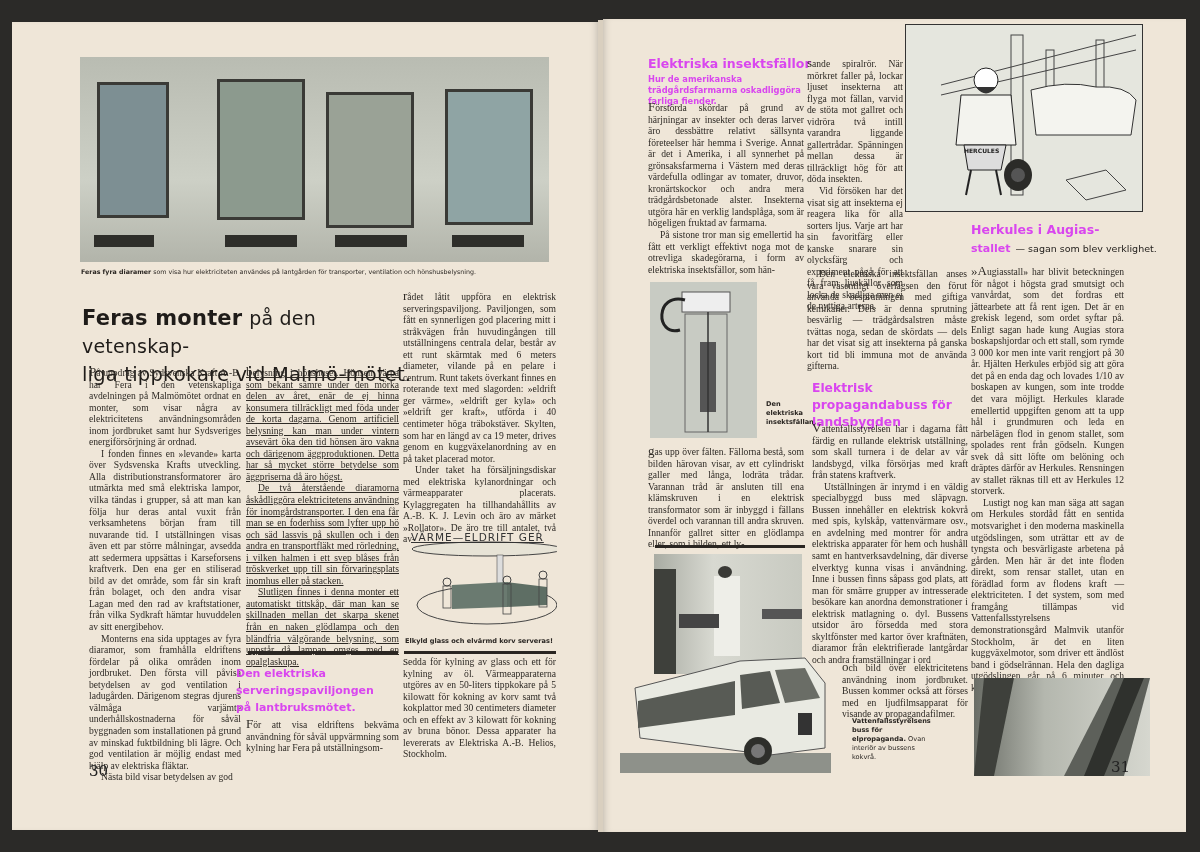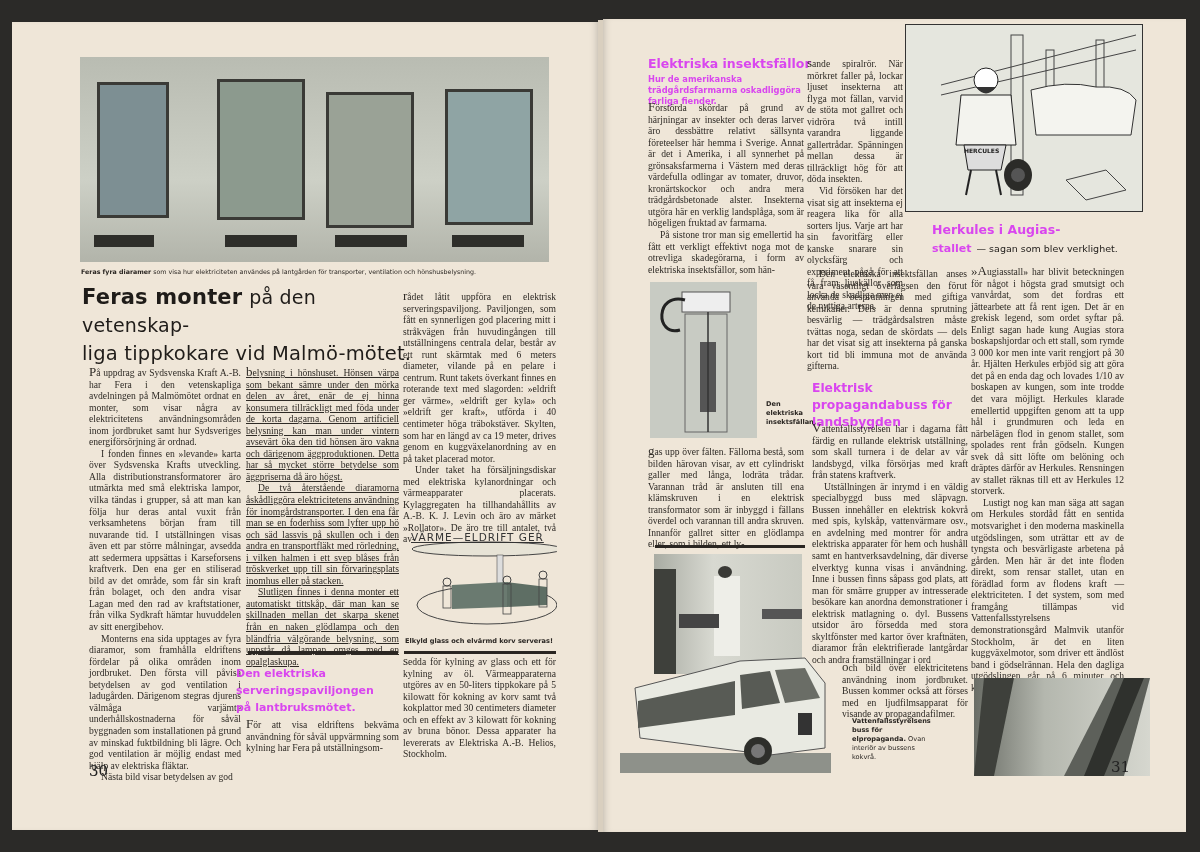--- a/index.html
+++ b/index.html
@@ -43,21 +43,21 @@
   <div class="abs" style="left:14px;top:178px;width:60px;height:12px;background:#2e2e2a;"></div>
   <div class="abs" style="left:145px;top:178px;width:72px;height:12px;background:#2e2e2a;"></div>
   <div class="abs" style="left:255px;top:178px;width:72px;height:12px;background:#2e2e2a;"></div>
   <div class="abs" style="left:372px;top:178px;width:72px;height:12px;background:#2e2e2a;"></div>
 </div>
 <div class="abs caption-s" style="left:81px; top:267px; width:470px; font-size:6.3px;">
   <b>Feras fyra diaramer</b>
   <span>som visa hur elektriciteten användes på lantgården för transporter, ventilation och hönshusbelysning.</span>
 </div>
 
-<div class="abs" style="left:82px; top:283px; width:330px; font-family:'DejaVu Sans',sans-serif; font-size:21px; line-height:28px; color:#1f1c19; letter-spacing:0.2px;">
+<div class="abs" style="left:82px; top:304px; width:330px; font-family:'DejaVu Sans',sans-serif; font-size:21px; line-height:28px; color:#1f1c19; letter-spacing:0.2px;">
   <span style="font-weight:bold;">Feras monter</span>
   <span style="font-size:19px;">på den vetenskap-</span><br>
   <span style="font-size:19.5px;">liga tippkokare vid Malmö-mötet.</span>
 </div>
 
 <div class="abs body-text" style="left:89px; top:366px; width:152px;">
   <p class="first">På uppdrag av Sydsvenska Kraft A.-B. har Fera i den vetenskapliga avdelningen på Malmömötet ordnat en monter, som visar några av elektricitetens användningsområden inom jordbruket samt hur Sydsveriges energiförsörjning är ordnad.</p>
   <p>I fonden finnes en »levande» karta över Sydsvenska Krafts utveckling. Alla distributionstransformatorer äro utmärkta med små elektriska lampor, vilka tändas i grupper, så att man kan följa hur deras antal vuxit från verksamhetens början fram till nuvarande tid. I utställningen visas även ett par större målningar, avsedda att sedermera uppsättas i Karseforsens kraftverk. Den ena ger en stiliserad bild av det område, som får sin kraft från bolaget, och den andra visar Lagan med den rad av kraftstationer, från vilka Sydkraft hämtar huvuddelen av sitt energibehov.</p>
   <p>Monterns ena sida upptages av fyra diaramor, som framhålla eldriftens fördelar på olika områden inom jordbruket. Den första vill påvisa betydelsen av god ventilation i ladugården. Därigenom stegras djurens välmåga varjämte underhållskostnaderna för såväl byggnaden som installationen på grund av minskad fuktbildning bli lägre. Och god ventilation är möjlig endast med hjälp av elektriska fläktar.</p>
   <p>Nästa bild visar betydelsen av god</p>
@@ -180,21 +180,21 @@
     <line x1="65" y1="145" x2="60" y2="170" stroke="#222" stroke-width="2"></line>
     <line x1="90" y1="145" x2="95" y2="170" stroke="#222" stroke-width="2"></line>
     <path d="M125,65 Q160,55 190,62 Q220,60 230,75 L225,110 L130,110 Z" fill="#f4f4ef" stroke="#333"></path>
     <ellipse cx="112" cy="150" rx="14" ry="16" fill="#2b2b28"></ellipse>
     <circle cx="112" cy="150" r="7" fill="#555"></circle>
     <path d="M160,155 L200,145 L220,165 L180,175 Z" fill="none" stroke="#444"></path>
   </svg>
   <div class="abs" style="left:58px; top:122px; font-family:'DejaVu Sans',sans-serif; font-size:6px; font-weight:bold; color:#222;">HERCULES</div>
 </div>
 
-<div class="abs" style="left:932px; top:220px; width:190px; font-family:'DejaVu Sans',sans-serif; color:#1f1c19; line-height:17px;">
+<div class="abs" style="left:971px; top:220px; width:190px; font-family:'DejaVu Sans',sans-serif; color:#1f1c19; line-height:17px;">
   <span class="sans-h" style="font-size:12.5px;">Herkules i Augias-</span><br>
   <span class="sans-h" style="font-size:11px;margin-top:13px;">stallet</span>
   <span style="font-size:9.5px;">— sagan som blev verklighet.</span>
 </div>
 <div class="abs body-text" style="left:971px; top:265px; width:153px;">
   <p class="first" style="text-indent:0">»Augiasstall» har blivit beteckningen för något i högsta grad smutsigt och vanvårdat, som det fordras ett jättearbete att få rent igen. Det är en grekisk legend, som ordet syftar på. Enligt sagan hade kung Augias stora boskapshjordar och ett stall, som rymde 3 000 kor men inte varit rengjort på 30 år. Hjälten Herkules erbjöd sig att göra det på en enda dag och lovades 1/10 av boskapen av kungen, som inte trodde det vara möjligt. Herkules klarade emellertid uppgiften genom att ta upp hål i grundmuren och leda en närbelägen flod in genom stallet, som spolades rent från gödseln. Kungen svek då sitt löfte om belöning och dräptes därför av Herkules. Rensningen av stallet räknas till ett av Herkules 12 storverk.</p>
   <p>Lustigt nog kan man säga att sagan om Herkules stordåd fått en sentida motsvarighet i den moderna maskinella utgödslingen, som uträttar ett av de tyngsta och besvärligaste arbetena på gården. Men här är det inte floden direkt, som rensar stallet, utan en förädlad form av flodens kraft — elektriciteten. I det system, som med framgång tillämpas vid Vattenfallsstyrelsens demonstrationsgård Malmvik utanför Stockholm, är det en liten kuggväxelmotor, som driver ett ändlöst band i gödselrännan. Hela den dagliga utgödslingen går på 6 minuter och kostar ca 1,5 öre.</p>
 </div>
 
 <div class="photo" style="left:974px; top:678px; width:176px; height:98px; background:linear-gradient(90deg,#6a6d66,#b4b7ae 40%,#d6d7cf);">

